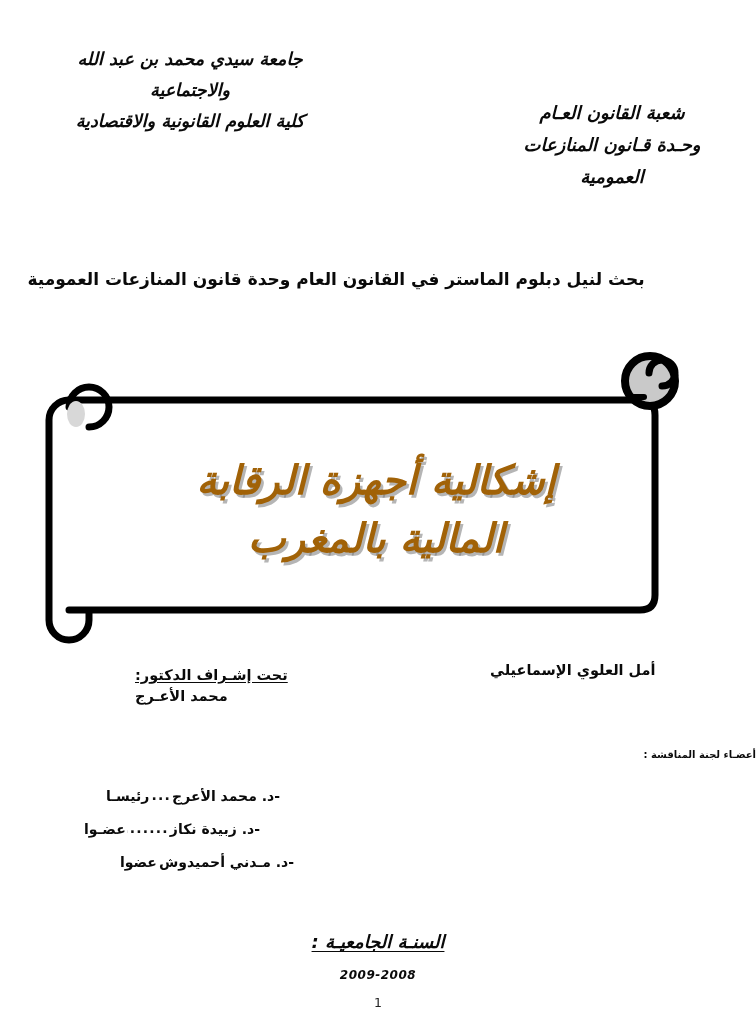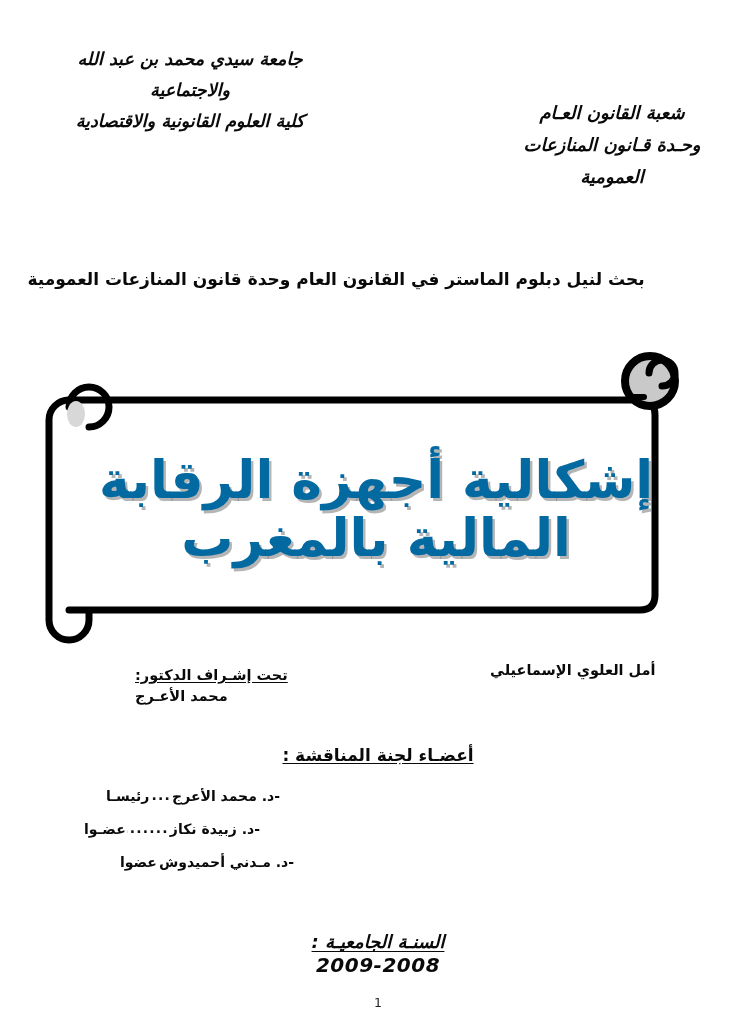--- a/index.html
+++ b/index.html
@@ -104,26 +104,27 @@
     display: flex;
     flex-direction: column;
     align-items: center;
     justify-content: center;
     text-align: center;
     pointer-events: none;
   }
   .banner-title .tline {
     font-family: "DejaVu Sans", "Liberation Sans", sans-serif;
     font-weight: 700;
-    font-size: 52px;
+    font-size: 40px;
     line-height: 58px;
-    color: #0369a1;
+    color: #a16207;
     letter-spacing: 1px;
     white-space: nowrap;
     text-shadow: 2.5px 2.5px 0 rgba(120,120,120,0.55);
+    font-style: italic;
   }
 
   
   .credits {
     position: absolute;
     top: 660px;
     left: 0;
     width: 756px;
     height: 60px;
   }
@@ -157,25 +158,23 @@
   }
 
   
   .jury {
     position: absolute;
     top: 744px;
     left: 0;
     width: 756px;
   }
   .jury-heading {
-    text-align: center;
-    font-weight: 700;
-    font-size: 17px;
+    font-weight: 700;
+    font-size: 10px;
     line-height: 22px;
-    text-decoration: underline;
     text-underline-offset: 2px;
   }
   .jury-list {
     margin-top: 14px;
   }
   .jury-row {
     display: flex;
     flex-direction: row;
     align-items: baseline;
     font-weight: 700;
@@ -210,23 +209,24 @@
   .year-label {
     font-weight: 700;
     font-style: italic;
     font-size: 18px;
     line-height: 24px;
     text-decoration: underline;
     text-underline-offset: 3px;
     margin-top: 32px;
   }
   .year-value {
+    margin-top: 10px;
     font-weight: 700;
     font-style: italic;
-    font-size: 20px;
+    font-size: 12px;
     line-height: 22px;
     letter-spacing: 0.5px;
     direction: ltr;
   }
 
   
   .page-number {
     position: absolute;
     top: 995px;
     left: 0;

